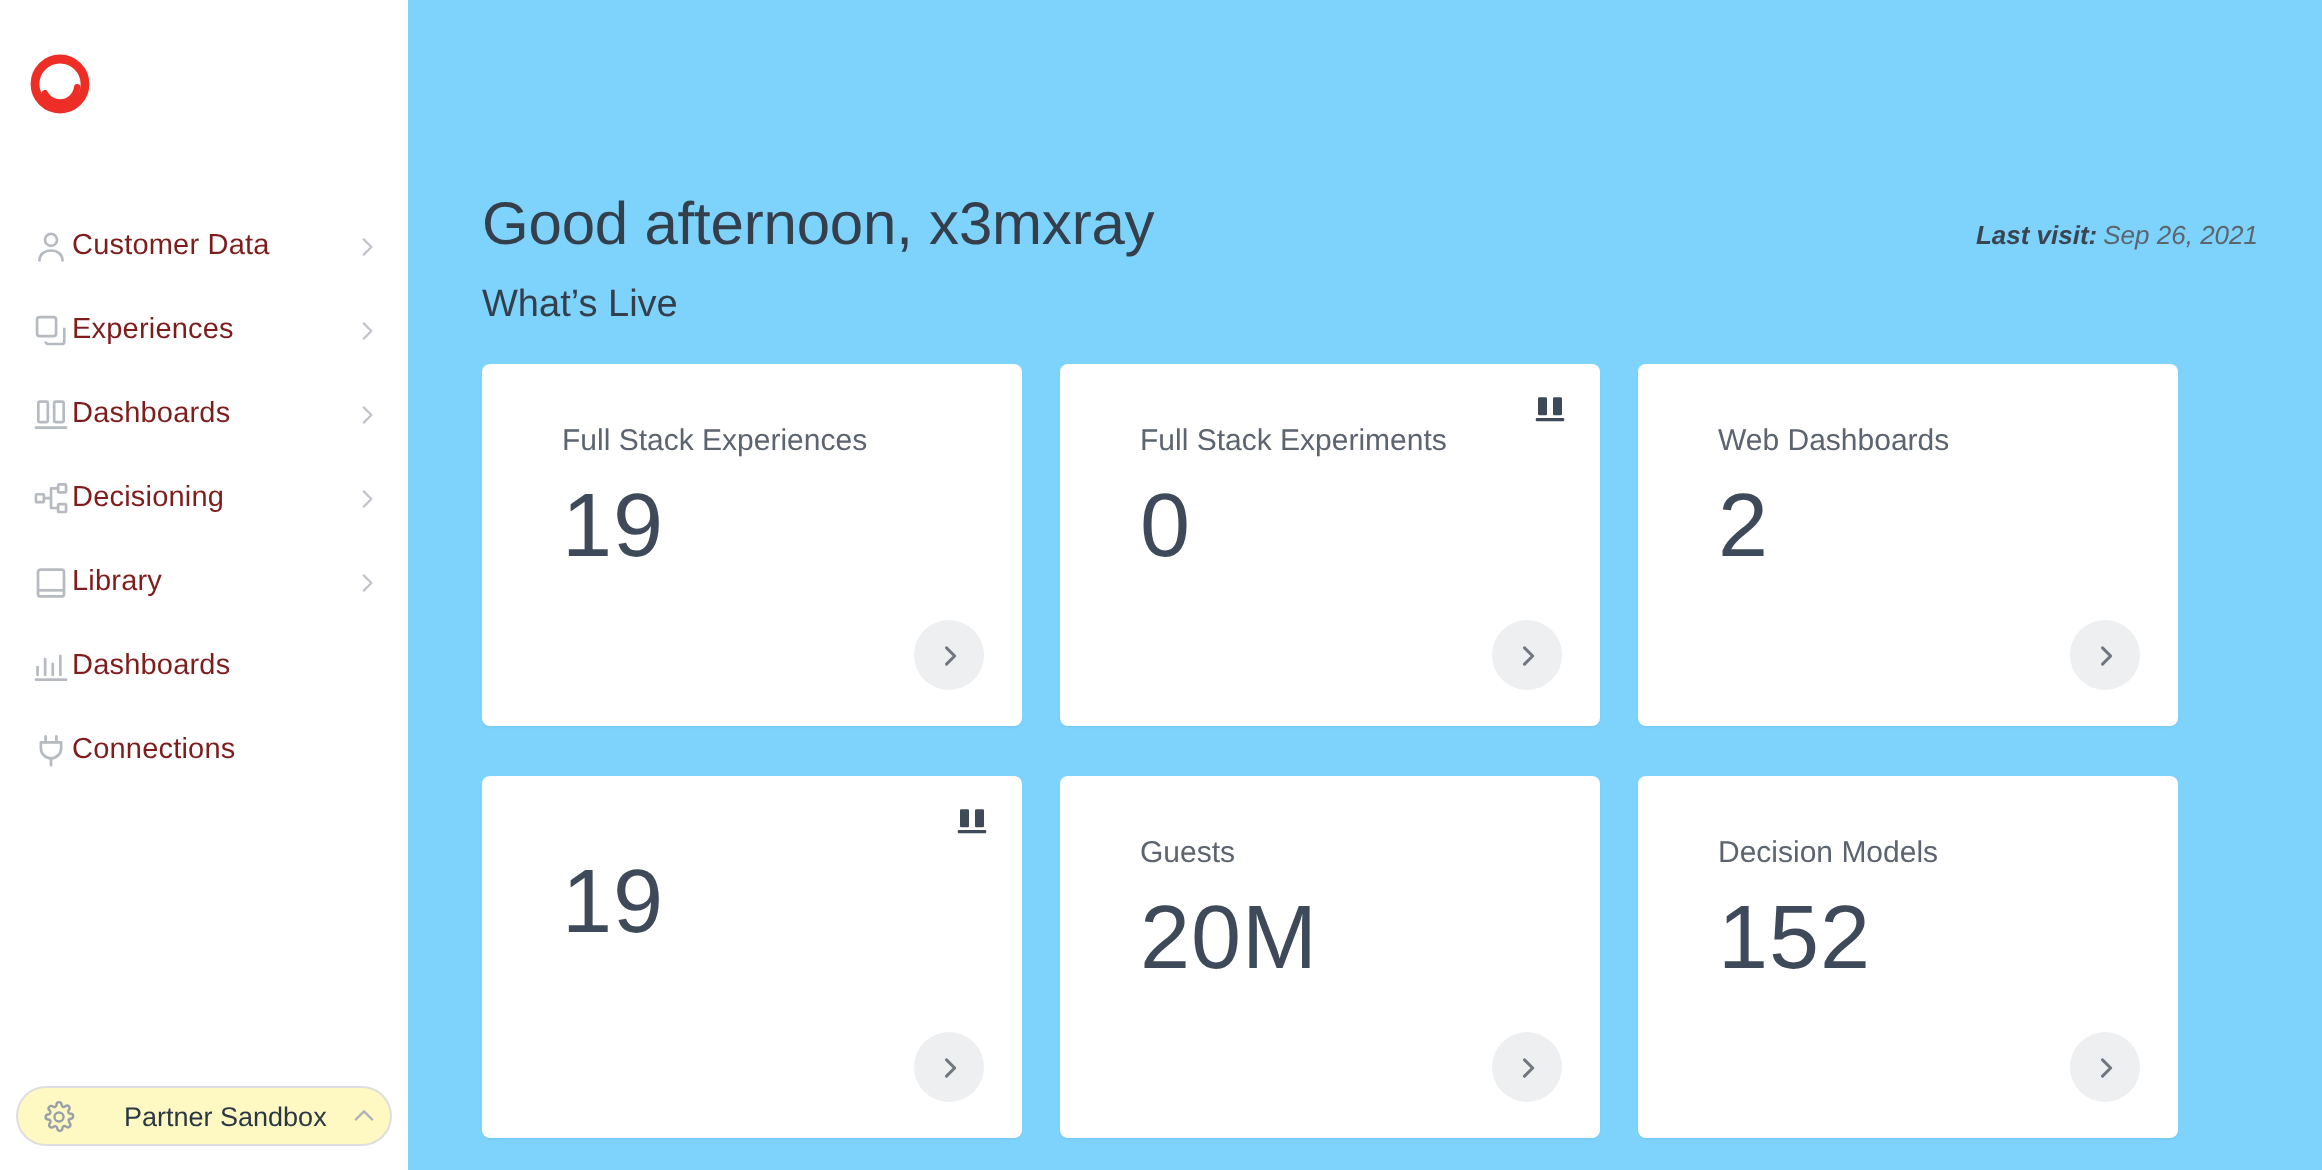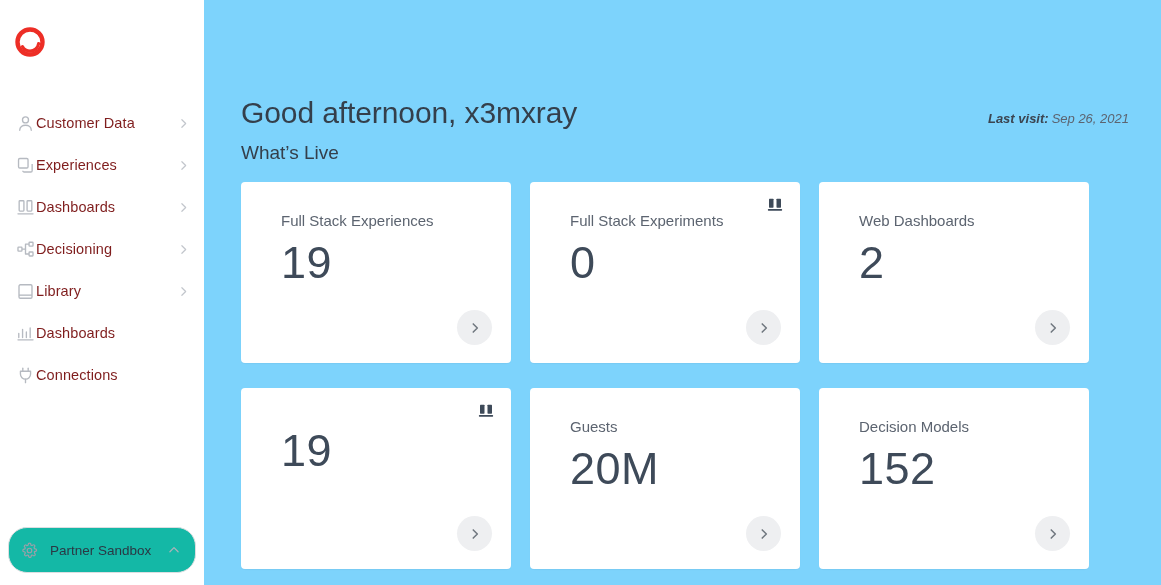--- a/index.html
+++ b/index.html
@@ -76,28 +76,29 @@
     color: #c2c6cc;
     display: flex;
     align-items: center;
   }
 
   .sidebar-footer {
     margin-top: auto;
     padding: 0 8px 12px 8px;
   }
   .org-pill {
-    height: 46px;
+    height: 30px;
     border: 1px solid #dcdee1;
     border-radius: 19px;
     display: flex;
     align-items: center;
     padding: 0 14px 0 12px;
-    background: #14b8a6;
+    background: #fef9c3;
     cursor: pointer;
+    gap: 12px;
   }
   .org-gear { color: #9aa0a8; display: flex; align-items: center; }
   .org-label {
     margin-left: 12px;
     font-size: 13.5px;
     color: #2b3844;
     white-space: nowrap;
   }
   .org-chev { margin-left: auto; color: #aeb3ba; display: flex; align-items: center; }
 

